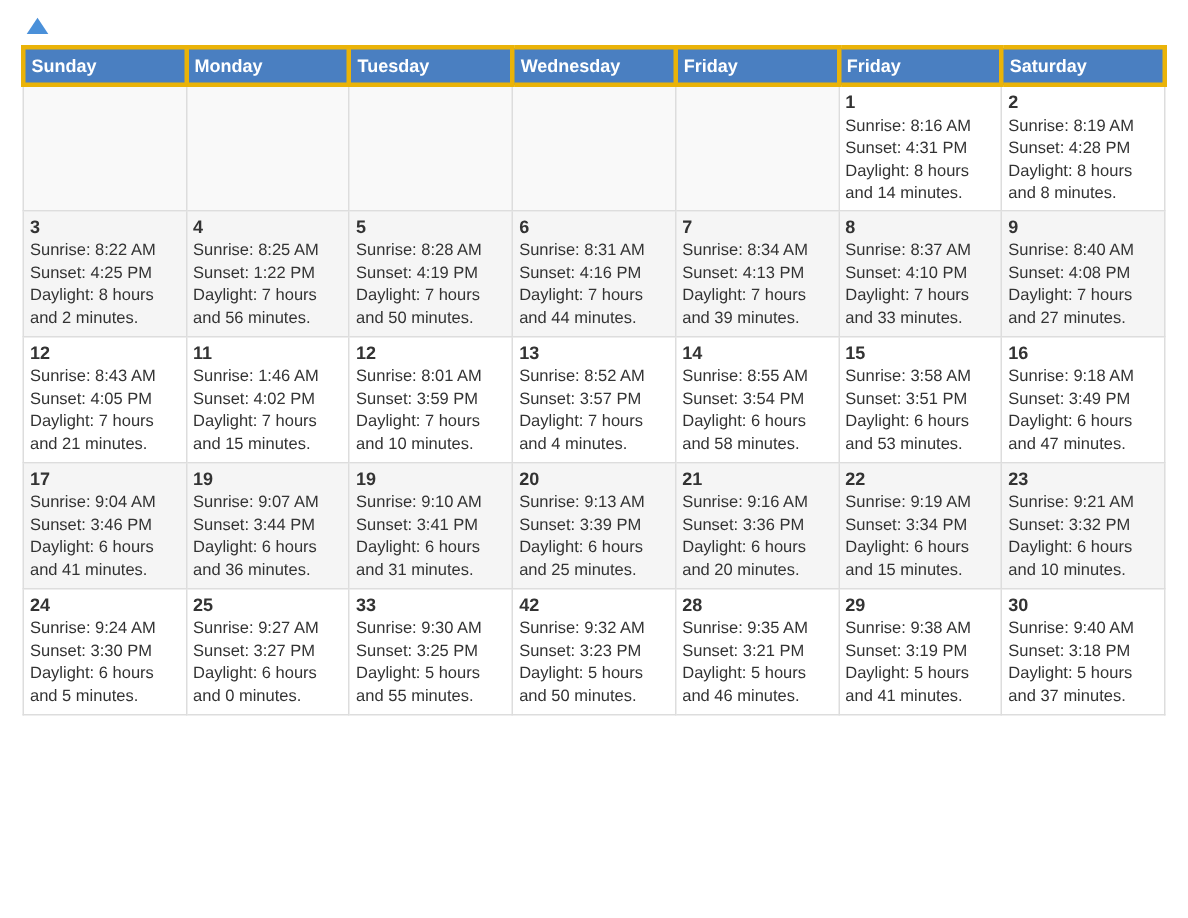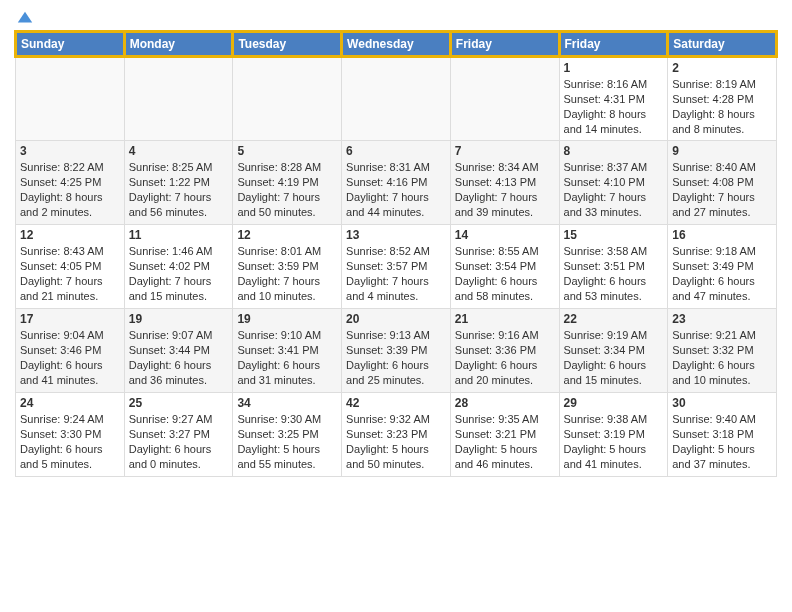--- a/index.html
+++ b/index.html
@@ -311,21 +311,21 @@
 and 5 minutes.</div>
           </td>
           <td>
             <div class="day-num">25</div>
             <div class="day-info">Sunrise: 9:27 AM
 Sunset: 3:27 PM
 Daylight: 6 hours
 and 0 minutes.</div>
           </td>
           <td>
-            <div class="day-num">34</div>
+            <div class="day-num">33</div>
             <div class="day-info">Sunrise: 9:30 AM
 Sunset: 3:25 PM
 Daylight: 5 hours
 and 55 minutes.</div>
           </td>
           <td>
             <div class="day-num">42</div>
             <div class="day-info">Sunrise: 9:32 AM
 Sunset: 3:23 PM
 Daylight: 5 hours

